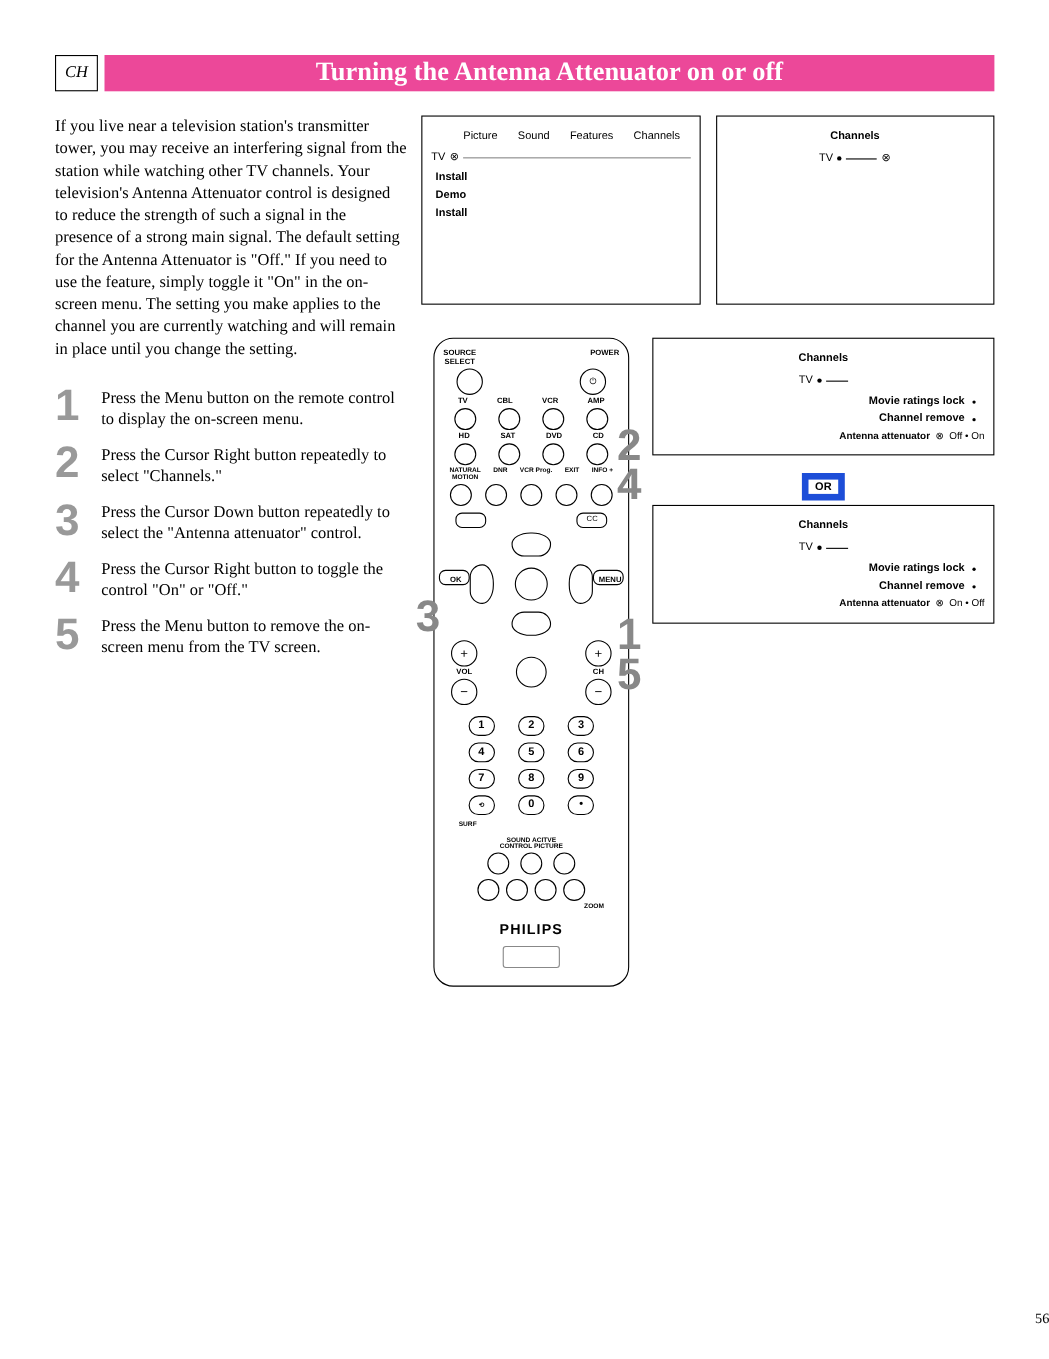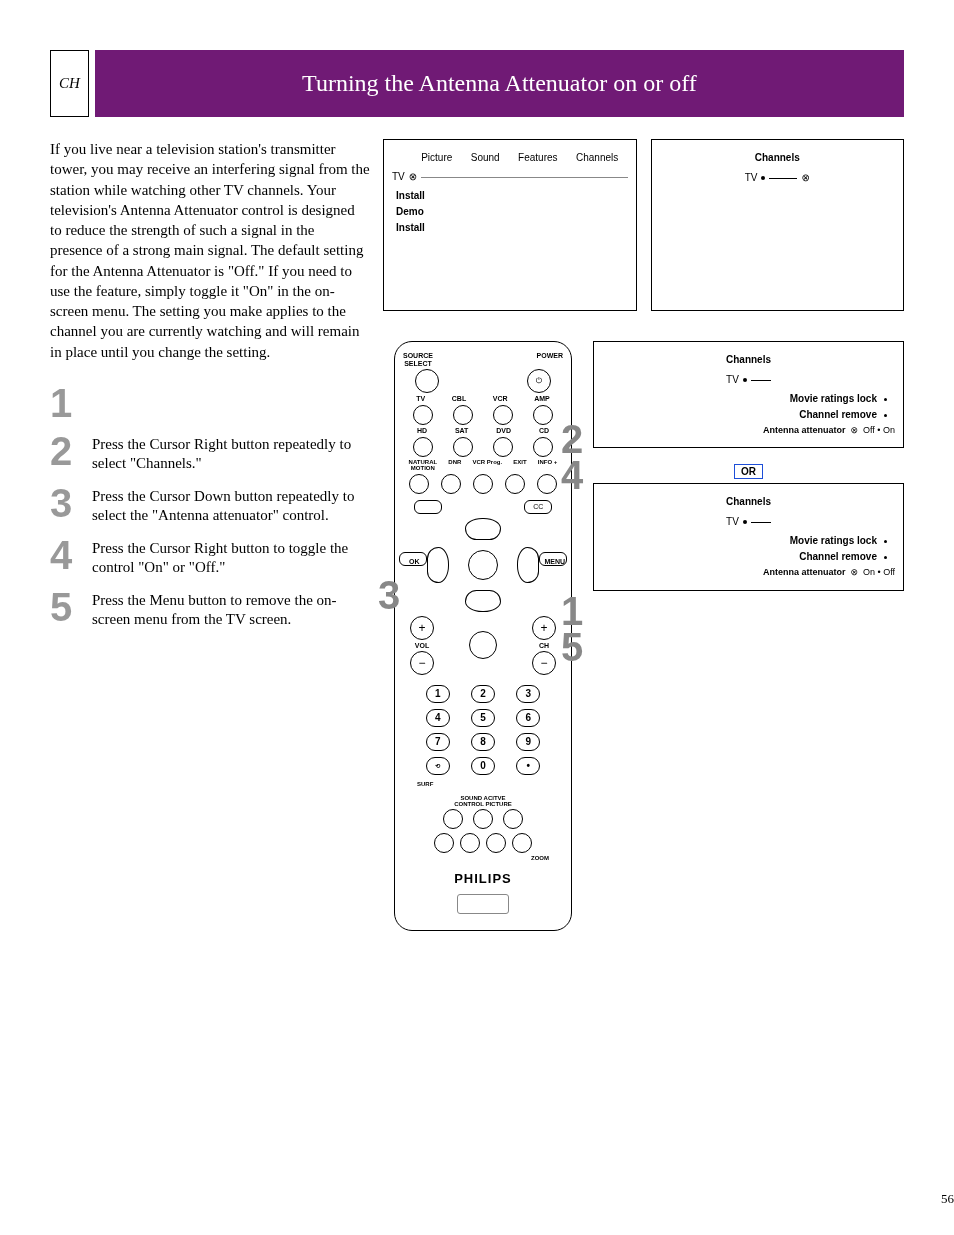--- a/index.html
+++ b/index.html
@@ -1,19 +1,19 @@
 <!DOCTYPE html>
 <html><head>
 <meta charset="utf-8">
 <style>
   body{margin:0;font-family:"Times New Roman",serif;background:#fff;color:#000}
   .page{width:954px;min-height:1235px;padding:50px 50px 30px;box-sizing:border-box;position:relative}
   .header-row{display:flex;align-items:stretch;margin-bottom:22px}
   .ch-box{border:1px solid #000;font-style:italic;font-size:15px;padding:4px 8px;display:flex;align-items:center;font-family:"Times New Roman",serif}
-  .title-bar{flex:1;background:#701a75;color:#fff;font-weight:normal;font-size:24px;display:flex;align-items:center;justify-content:center;padding:20px 0;margin-left:6px}
+  .title-bar{flex:1;background:#ec4899;color:#fff;font-weight:bold;font-size:24px;display:flex;align-items:center;justify-content:center;padding:3px 0;margin-left:6px}
   .content{display:flex;gap:13px}
   .left-col{width:320px}
   .intro{font-size:15px;line-height:1.35;margin-bottom:22px}
   .step{display:flex;margin-bottom:10px}
   .step-num{font-size:40px;font-weight:bold;color:#999;width:42px;line-height:.95;font-family:Arial,Helvetica,sans-serif;flex:none}
   .step-text{font-size:15px;line-height:1.3;padding-top:3px}
   .right-col{flex:1;position:relative}
   .screen-box{border:1px solid #000;font-family:Arial,sans-serif;font-size:10px;padding:10px 8px;line-height:1.6;background:#fff;margin-bottom:12px}
   .sb-title{text-align:center;font-weight:bold;margin-bottom:4px}
   .sb-bullet{display:inline-block;width:4px;height:4px;background:#000;border-radius:50%}
@@ -48,41 +48,42 @@
   .keypad{display:grid;grid-template-columns:repeat(3,1fr);gap:6px 12px;padding:6px 18px}
   .key{width:22px;height:16px;border:1px solid #000;border-radius:9px;display:flex;align-items:center;justify-content:center;font-size:10px;font-weight:bold;justify-self:center}
   .brand{font-weight:bold;font-size:13px;letter-spacing:1px;margin-top:10px}
   .lamp{width:50px;height:18px;border:1px solid #888;border-radius:3px;margin:8px auto 0}
   .callout{position:absolute;font-family:Arial,sans-serif;font-size:40px;font-weight:bold;color:#888}
   .callout.c1{left:178px;top:248px}
   .callout.c5{left:178px;top:284px}
   .callout.c24{left:178px;top:80px;line-height:.9}
   .callout.c3{left:-5px;top:232px}
   .panel-stack{flex:1;display:flex;flex-direction:column}
-  .or-box{border:1px solid #1d4ed8;font-size:10px;font-family:Arial,sans-serif;padding:1px 6px;align-self:center;margin:4px 0;font-weight:bold}
+  .or-box{border:6px solid #1d4ed8;font-size:10px;font-family:Arial,sans-serif;padding:1px 6px;align-self:center;margin:4px 0;font-weight:bold}
   .foot{text-align:right;font-size:13px;position:absolute;bottom:28px;left:0;right:0}
   .att-row{display:flex;align-items:center;justify-content:flex-end;gap:5px;font-size:9px}
   .menutabs{display:flex;justify-content:space-around;font-weight:normal;margin-left:20px}
   .tvline{display:flex;align-items:center;gap:4px;margin:3px 0}
 </style>
 </head>
 <body>
 
 <div class="page">
   <div class="header-row">
     <div class="ch-box">CH</div>
     <div class="title-bar">Turning the Antenna Attenuator on or off</div>
   </div>
 
   <div class="content">
     <div class="left-col">
       <div class="intro">If you live near a television station's transmitter tower, you may receive an interfering signal from the station while watching other TV channels. Your television's Antenna Attenuator control is designed to reduce the strength of such a signal in the presence of a strong main signal. The default setting for the Antenna Attenuator is "Off." If you need to use the feature, simply toggle it "On" in the on-screen menu. The setting you make applies to the channel you are currently watching and will remain in place until you change the setting.</div>
 
       <div class="step">
         <div class="step-num">1</div>
+        <div class="step-text">Press the Menu button on the remote control to display the on-screen menu.</div>
       </div>
       <div class="step">
         <div class="step-num">2</div>
         <div class="step-text">Press the Cursor Right button repeatedly to select "Channels."</div>
       </div>
       <div class="step">
         <div class="step-num">3</div>
         <div class="step-text">Press the Cursor Down button repeatedly to select the "Antenna attenuator" control.</div>
       </div>
       <div class="step">

